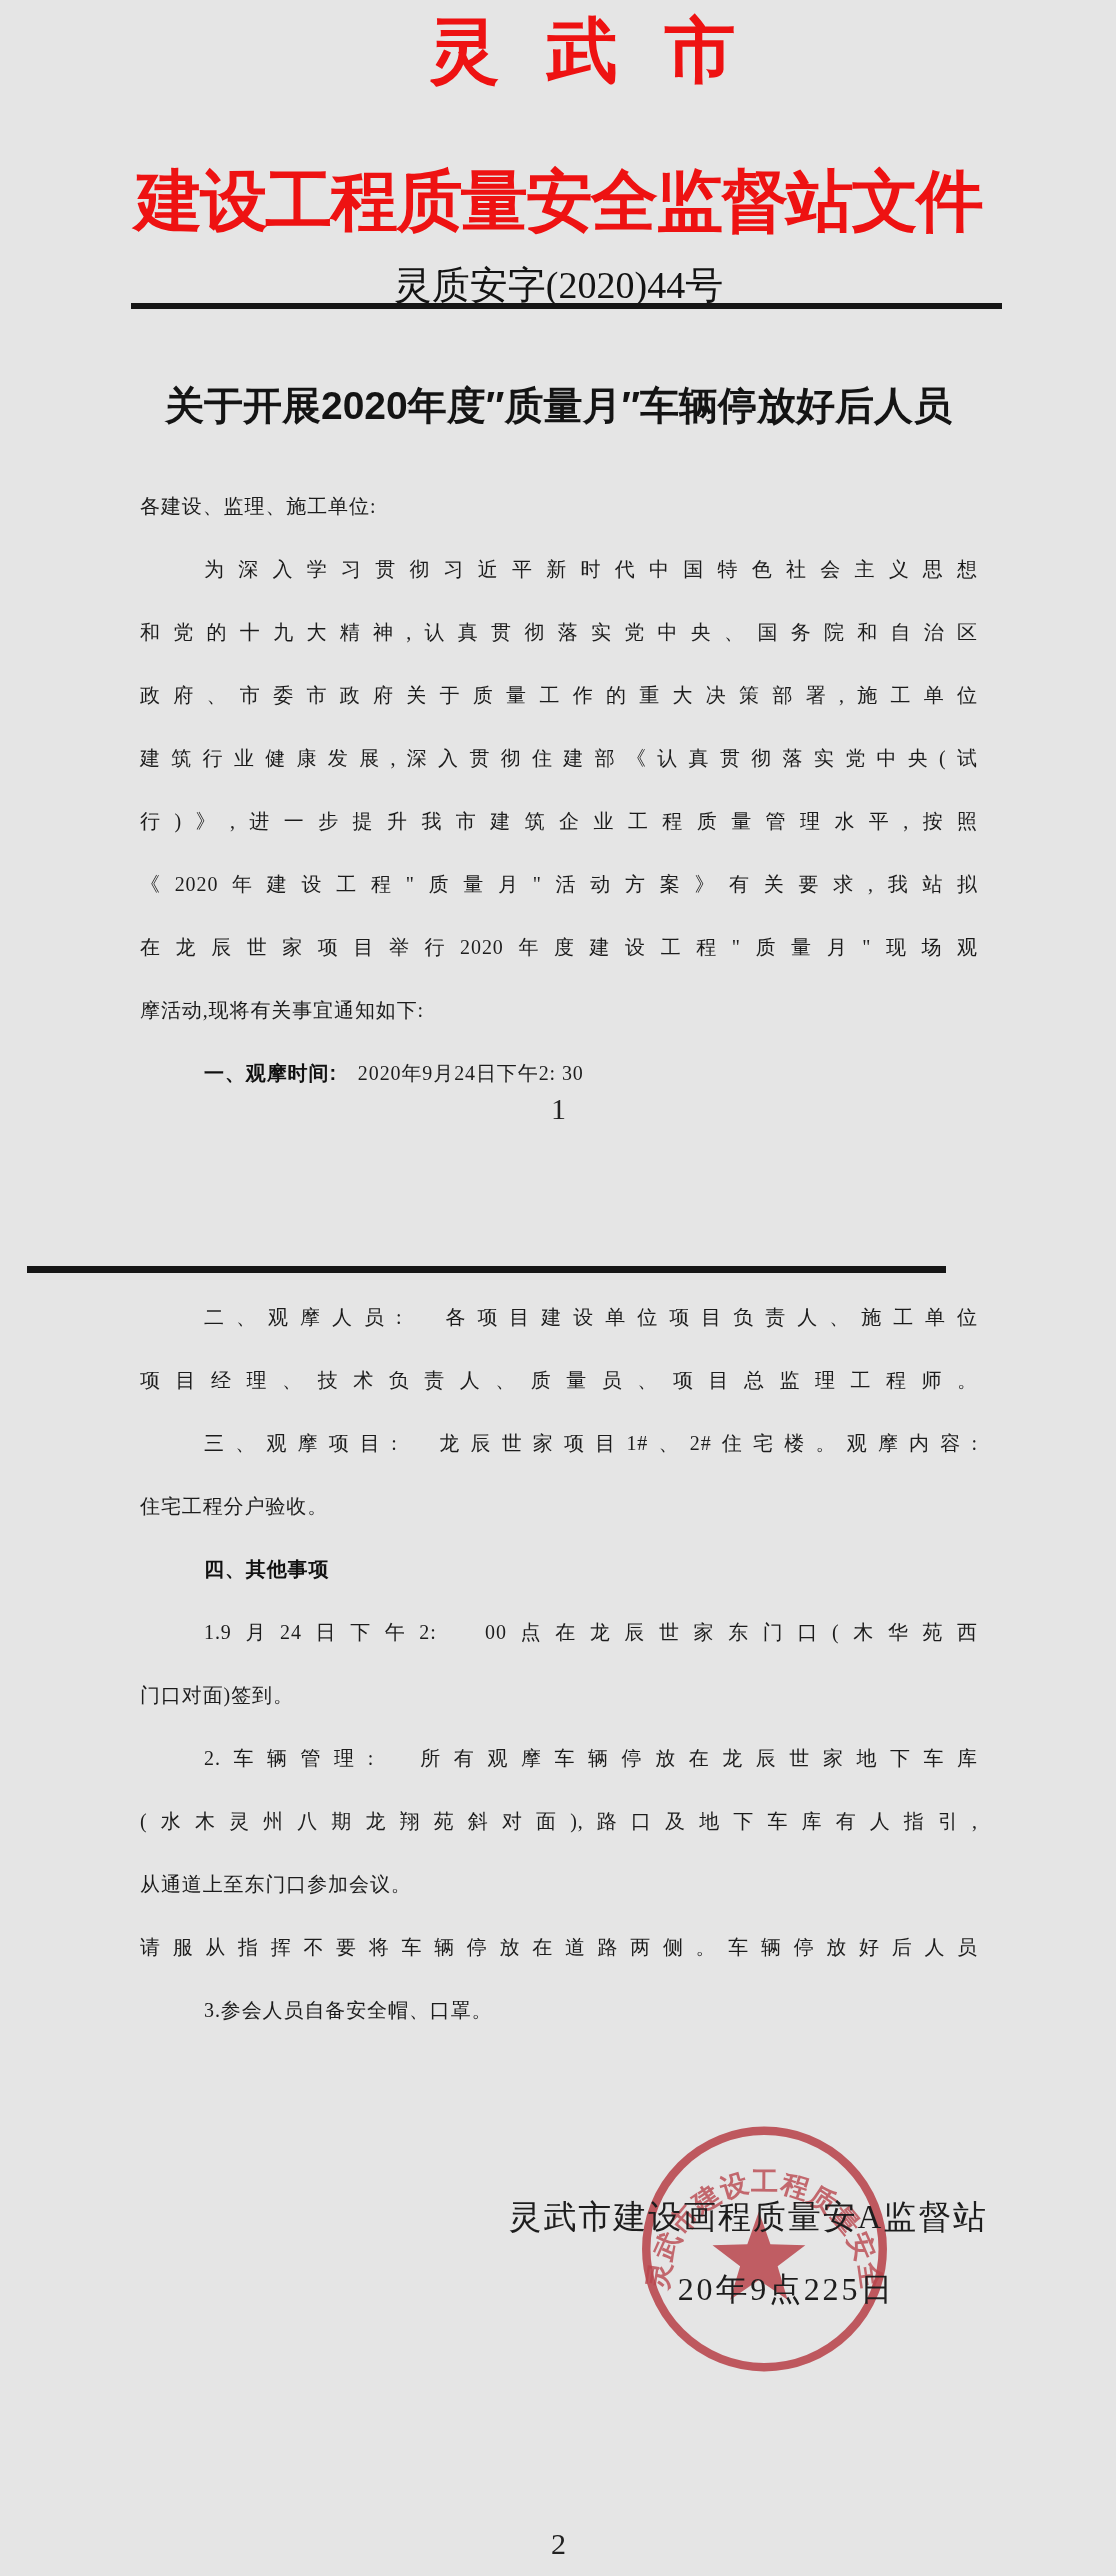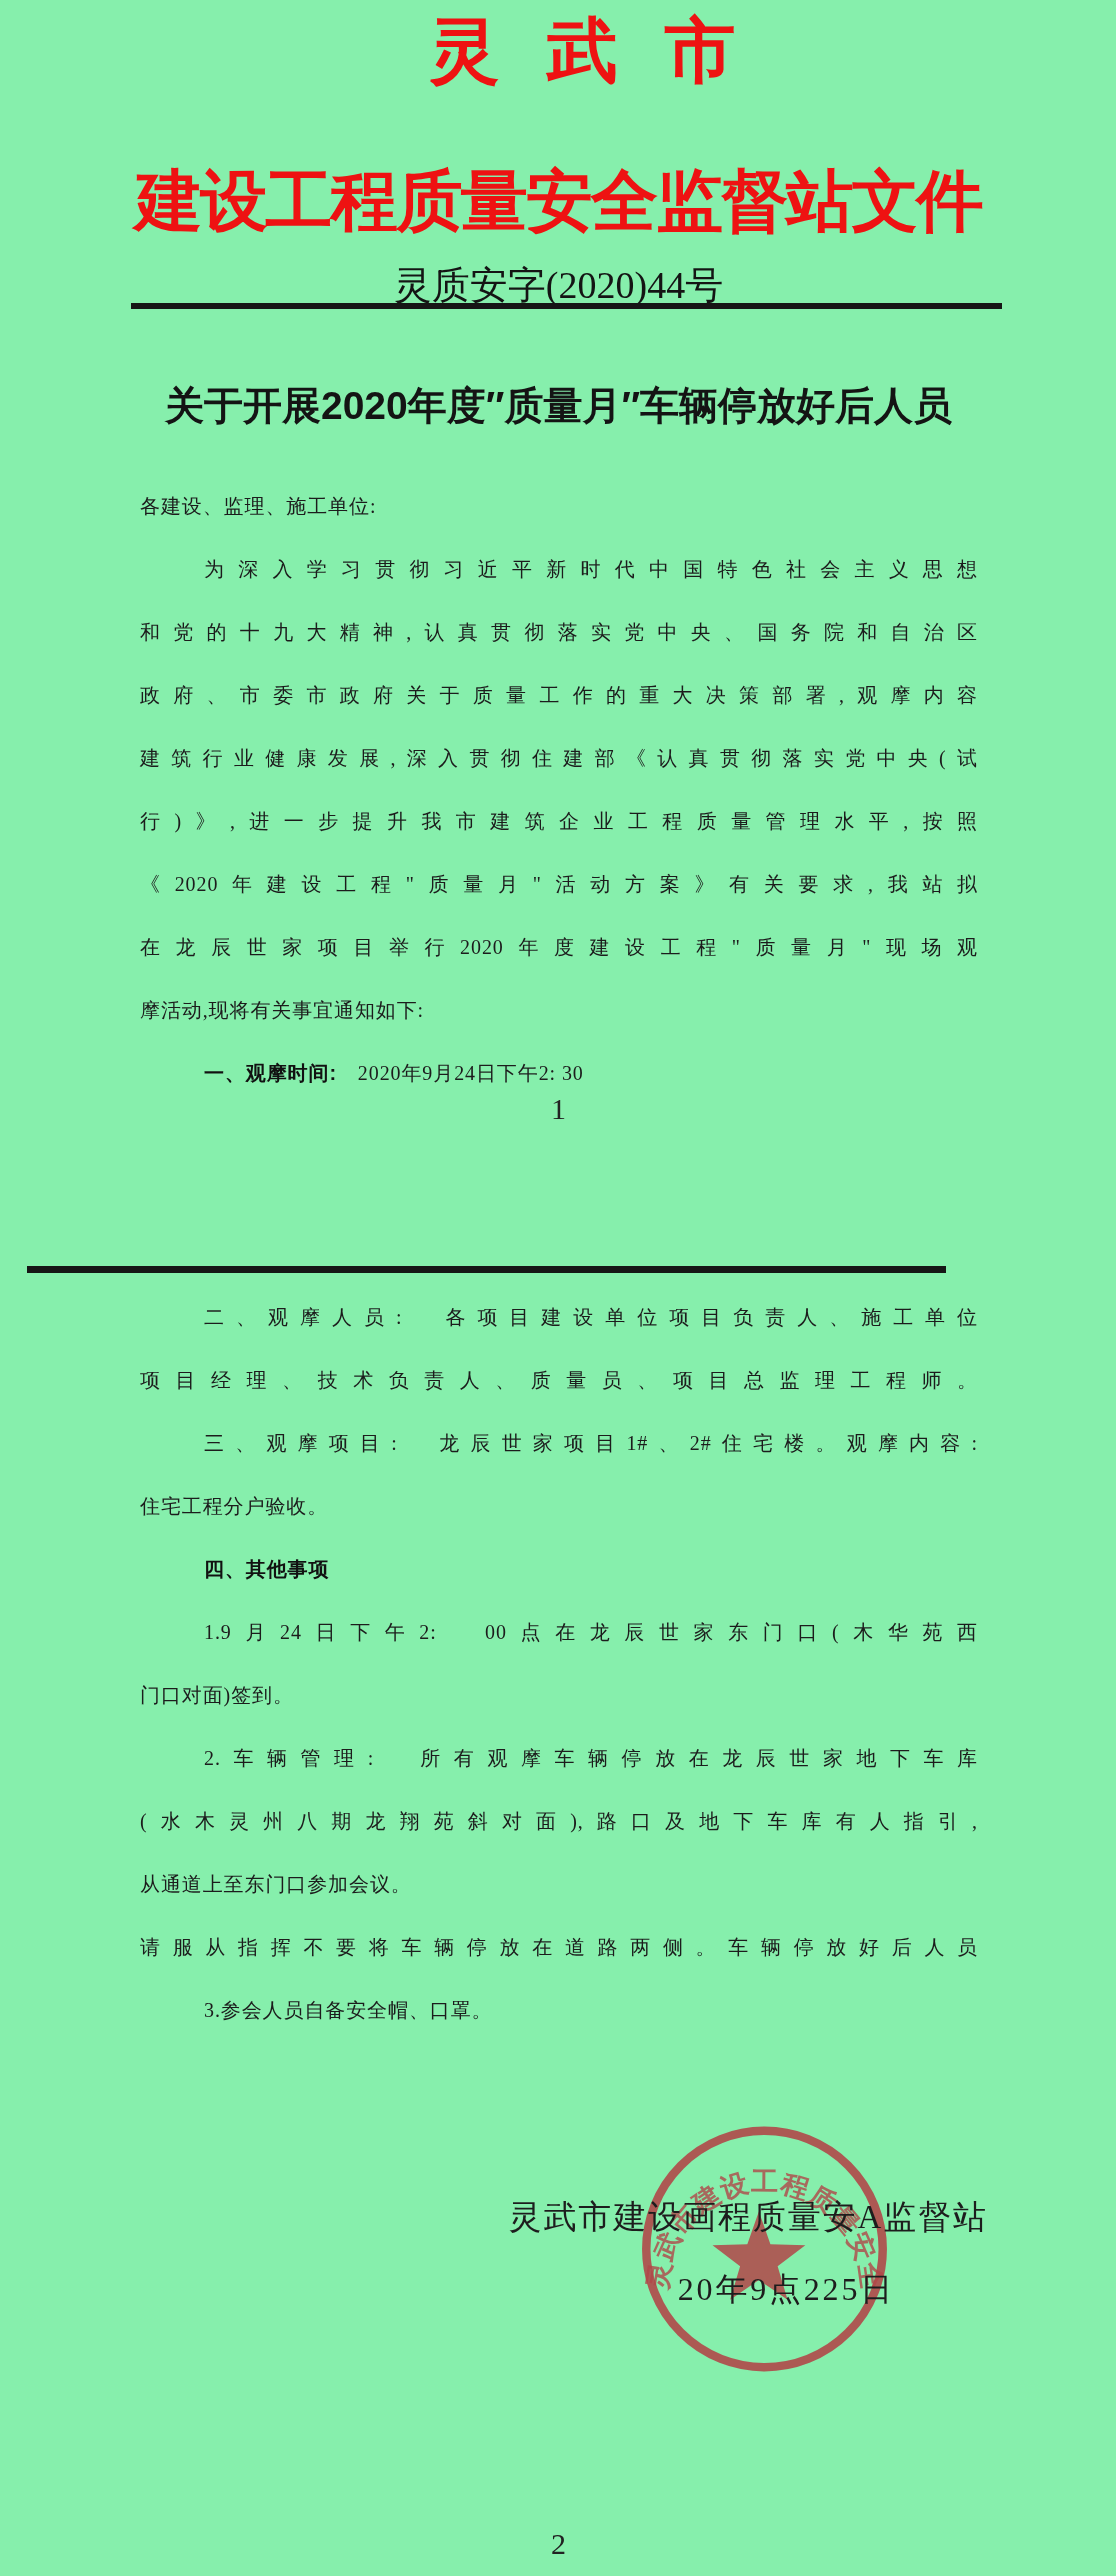--- a/index.html
+++ b/index.html
@@ -1,16 +1,16 @@
 <!DOCTYPE html>
 <html style="font-size:15px"><head>
 <meta charset="utf-8">
 <style>
   html,body{margin:0;padding:0;background:#ffffff;}
-  #page{position:relative;width:1117px;height:2576px;background:#86efac;overflow:hidden;
+  #page{position:relative;width:1117px;height:2576px;background:#e5e5e5;overflow:hidden;
         font-family:"Liberation Serif","DejaVu Serif",serif;color:#1c1c1c;}
   .abs{position:absolute;}
   .center{left:0;width:1117px;text-align:center;}
 
   .issuer1{top:7.5px;font-size:71px;line-height:86px;font-weight:900;color:#ee1212;
            letter-spacing:47px;padding-left:47px;}
   .issuer2{top:156px;font-size:67px;line-height:90px;font-weight:900;color:#ee1212;
            letter-spacing:-1.9px;}
   .docnum{top:263px;font-size:38px;line-height:45px;color:#141414;}
   .rule{background:#161616;}
@@ -44,21 +44,21 @@
   <div class="abs center issuer2">建设工程质量安全监督站文件</div>
   <div class="abs center docnum">灵质安字(2020)44号</div>
   <div class="abs rule rule1"></div>
 
   <div class="abs center title">关于开展2020年度″质量月″车辆停放好后人员</div>
 
   <div class="abs bodyblock p1">
       <div class="bodyline"><span>各建设、监理、施工单位:</span></div>
       <div class="bodyline just ind"><span>为深入学习贯彻习近平新时代中国特色社会主义思想</span></div>
       <div class="bodyline just"><span>和党的十九大精神,认真贯彻落实党中央、国务院和自治区</span></div>
-      <div class="bodyline just"><span>政府、市委市政府关于质量工作的重大决策部署,观摩内容</span></div>
+      <div class="bodyline just"><span>政府、市委市政府关于质量工作的重大决策部署,施工单位</span></div>
       <div class="bodyline just"><span>建筑行业健康发展,深入贯彻住建部《认真贯彻落实党中央(试</span></div>
       <div class="bodyline just"><span>行)》,进一步提升我市建筑企业工程质量管理水平,按照</span></div>
       <div class="bodyline just"><span>《2020年建设工程"质量月"活动方案》有关要求,我站拟</span></div>
       <div class="bodyline just"><span>在龙辰世家项目举行2020年度建设工程"质量月"现场观</span></div>
       <div class="bodyline"><span>摩活动,现将有关事宜通知如下:</span></div>
       <div class="bodyline ind"><b class="hd">一、观摩时间:</b><span>　2020年9月24日下午2: 30</span></div>
     </div>
 
   <div class="abs center pagenum pn1">1</div>
 

